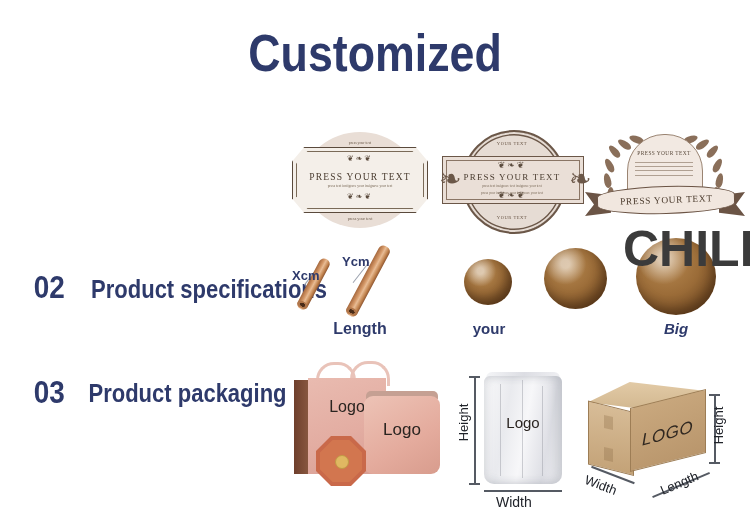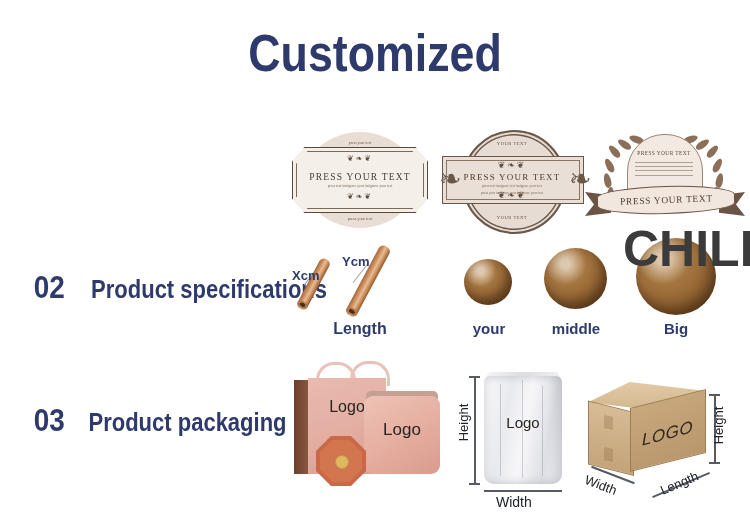--- a/index.html
+++ b/index.html
@@ -46,21 +46,21 @@
     position: absolute;
     left: 32px;
     color: #2e3a6b;
     white-space: nowrap;
     display: flex;
     align-items: baseline;
     gap: 9px;
   }
   #row-1 .row-label { top: 36px; }
   #row-2 .row-label { top: 38px; }
-  #row-3 .row-label { top: 51px; }
+  #row-3 .row-label { top: 23px; align-items: center; }
 
   .row-num {
     font-size: 31px;
     font-weight: bold;
     transform: scaleX(0.9);
     transform-origin: left baseline;
     display: inline-block;
   }
   .row-text {
     font-size: 25px;
@@ -234,21 +234,21 @@
     background:
       radial-gradient(circle at 34% 26%, rgba(255,255,255,.55) 0 7%, rgba(255,255,255,0) 34%),
       radial-gradient(circle at 38% 30%, #b88a52 0%, #9b6c38 46%, #6d4621 88%, #4e3115 100%);
     box-shadow: inset -4px -6px 11px rgba(40,22,8,.42);
   }
   #ball-small  { left: 24px;  top: 27px; width: 48px; height: 46px; }
   #ball-middle { left: 104px; top: 16px; width: 63px; height: 61px; }
   #ball-big    { left: 196px; top: 6px;  width: 80px; height: 77px; }
   #cap-small  { left: 14px;  top: 88px; width: 70px; font-size: 15px; }
   #cap-middle { left: 88px;  top: 88px; width: 96px; font-size: 15px; }
-  #cap-big    { left: 196px; top: 88px; width: 80px; font-size: 15px; }
+  #cap-big    { left: 196px; top: 88px; width: 80px; font-size: 15px; font-style: italic; }
 
   .watermark {
     position: absolute; left: 183px; top: -12px;
     font-size: 50px; font-weight: bold; color: #3b3b3b;
     letter-spacing: 0px; white-space: nowrap; overflow: hidden;
     width: 127px; font-family: "Liberation Sans", sans-serif;
   }
 
   
   .pack-group { position: absolute; top: 16px; left: 290px; width: 460px; height: 156px; }
@@ -481,21 +481,20 @@
     <div class="dim-lbl" id="lbl-xcm">Xcm</div>
     <div class="dim-lbl" id="lbl-ycm">Ycm</div>
     <div class="caption" id="cap-length">Length</div>
   </div>
 
   <div class="balls-group">
     <div class="ball" id="ball-small"></div>
     <div class="ball" id="ball-middle"></div>
     <div class="ball" id="ball-big"></div>
     <div class="caption" id="cap-small">your</div>
-    <div class="caption" id="cap-middle">middle</div>
     <div class="caption" id="cap-big">Big</div>
     <div class="watermark">CHILL</div>
   </div>
 </div>
 
 <div class="row" id="row-3">
 
   <div class="row-label">
     <span class="row-num">03</span>
     <span class="row-text">Product packaging</span>

